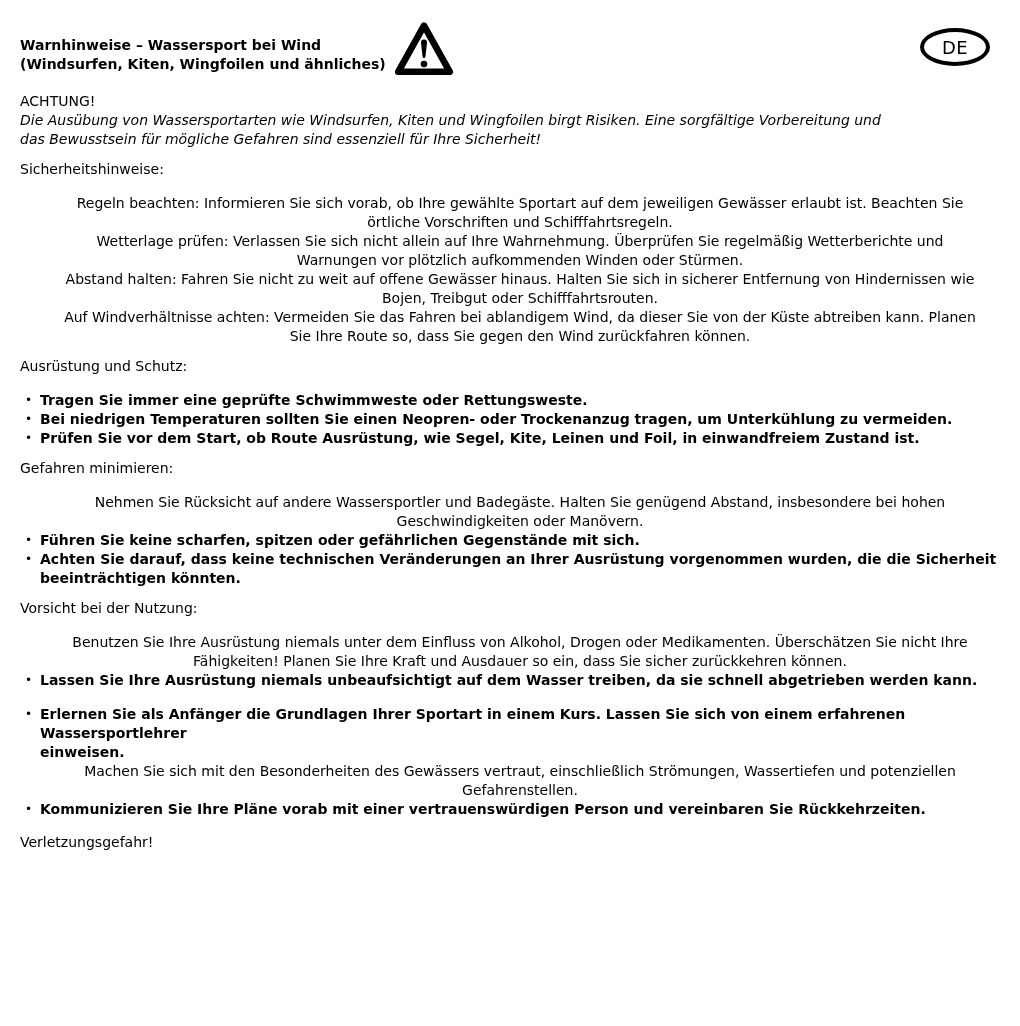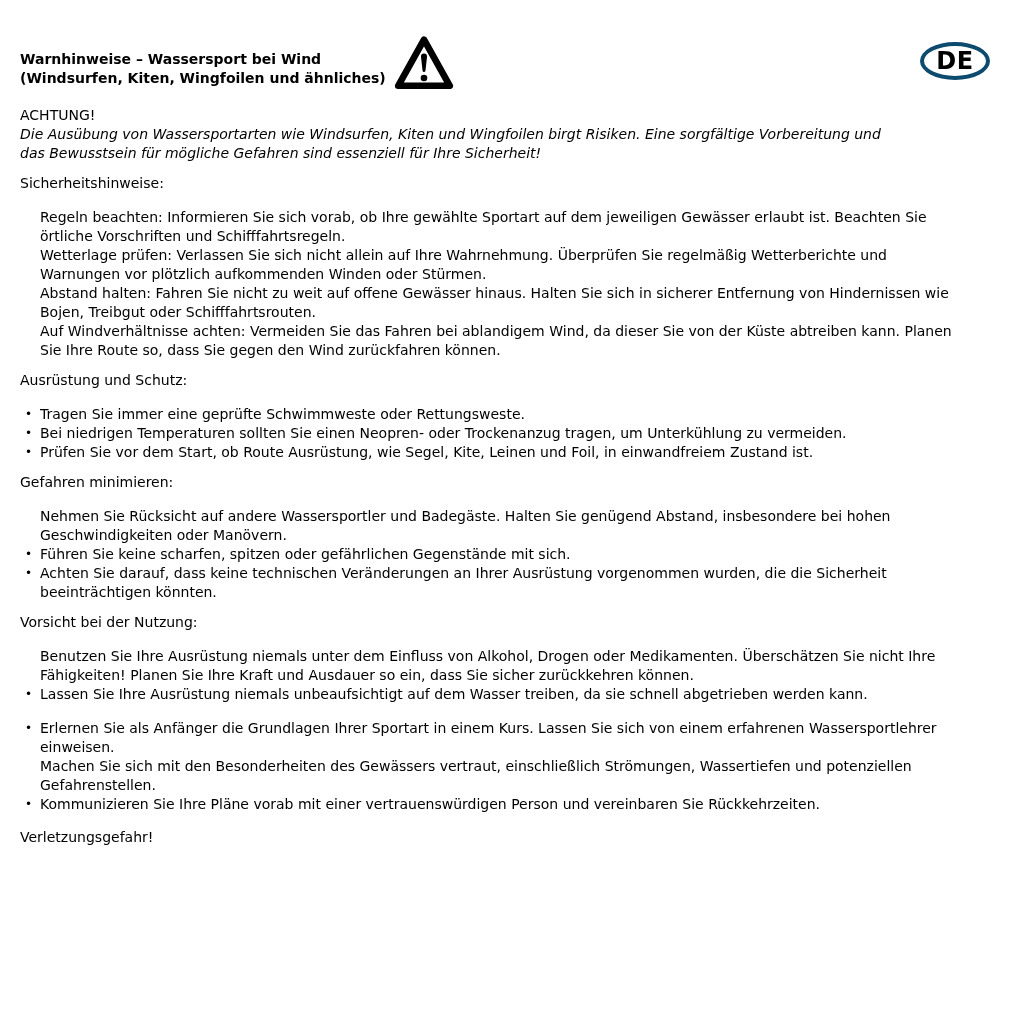--- a/index.html
+++ b/index.html
@@ -15,48 +15,48 @@
     padding: 0 20px;
     font-family: "DejaVu Sans", "Liberation Sans", sans-serif;
     font-size: 14px;
     line-height: 19px;
     color: #000000;
     overflow: hidden;
   }
   header {
     display: flex;
     align-items: flex-start;
-    margin-top: 50px;
+    margin-top: 36px;
   }
   h1.doc-title {
     margin: 0;
     font-size: 14px;
     line-height: 19px;
     font-weight: bold;
     white-space: pre-line;
   }
   .tri-icon {
     flex: none;
     margin-left: 8px;
     margin-top: -16px;
   }
   .lang-badge {
     flex: none;
     margin-left: auto;
     margin-right: 10px;
     margin-top: -8px;
     width: 62px;
     height: 30px;
-    border: 4px solid #0c4a6e;
+    border: 4px solid #000000;
     border-radius: 50%;
     display: flex;
     align-items: center;
     justify-content: center;
-    font-weight: bold;
-    font-size: 24px;
+    font-weight: normal;
+    font-size: 18px;
     letter-spacing: 0.5px;
   }
   section {
     margin-top: 11px;
   }
   section.tight {
     margin-top: 14px;
   }
   section h2 {
     margin: 0;
@@ -70,33 +70,35 @@
   section.tight .items {
     margin-top: 0;
   }
   .para-item {
     white-space: pre-line;
     font-style: italic;
   }
   .indent-item {
     padding-left: 20px;
     white-space: pre-line;
+    text-align: center;
   }
   .bullet-item {
     display: flex;
   }
   .bullet-item .marker {
     flex: none;
     width: 15px;
     padding-left: 5px;
     font-size: 12px;
   }
   .bullet-item .text {
     flex: 1;
     white-space: pre-line;
+    font-weight: bold;
   }
 </style>
 </head>
 <body>
 
 <header>
   <h1 class="doc-title">Warnhinweise – Wassersport bei Wind
 (Windsurfen, Kiten, Wingfoilen und ähnliches)</h1>
   <svg class="tri-icon" width="60" height="58" viewBox="0 0 100 96" aria-hidden="true">
     <path d="M50 9 L93 86 L7 86 Z" fill="none" stroke="#000" stroke-width="11" stroke-linejoin="round"></path>

